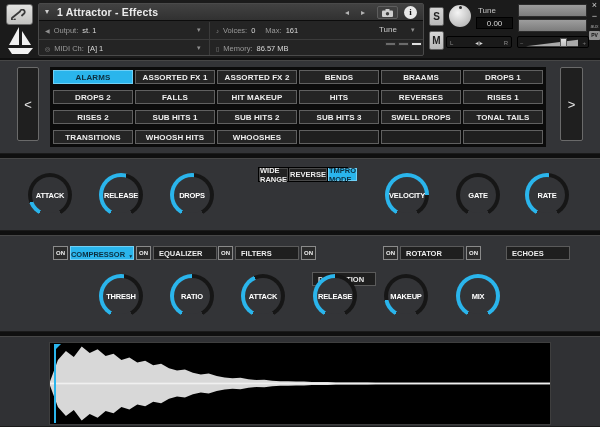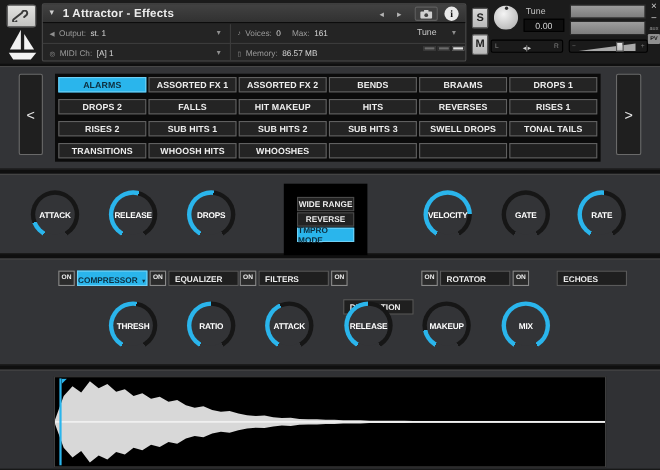--- a/index.html
+++ b/index.html
@@ -62,21 +62,21 @@
   #preset-grid{position:absolute;left:50px;top:6px;background:#0b0b0b;padding:3px;display:grid;grid-template-columns:repeat(6,80px);grid-auto-rows:14px;column-gap:2px;row-gap:6px;}
   .p-cell{background:#242424;border:1px solid #606060;color:#efefef;font-size:8px;font-weight:bold;display:flex;align-items:center;justify-content:center;letter-spacing:0.1px;white-space:nowrap;}
   .p-cell.active{background:var(--accent);border-color:#6fd0f6;color:#0d2e3e;}
   .p-cell.empty{background:#1f1f1f;}
 
   
   .knob{position:absolute;width:44px;height:44px;border-radius:50%;background:conic-gradient(from 210deg,var(--accent) 0deg var(--v),#161616 var(--v) 300deg,transparent 300deg 360deg);}
   .knob::after{content:"";position:absolute;inset:4px;border-radius:50%;background:#333437;}
   .klabel{position:absolute;inset:0;display:flex;align-items:center;justify-content:center;z-index:1;color:#fff;font-size:7.5px;font-weight:bold;letter-spacing:-0.2px;}
 
-  #mode-stack{position:absolute;left:258px;top:8px;width:76px;background:#000;padding:12px;display:flex;flex-direction:column;gap:1px;}
+  #mode-stack{position:absolute;left:258px;top:8px;width:90px;background:#000;padding:1px;display:flex;flex-direction:row;gap:1px;}
   .mode{height:13px;display:flex;align-items:center;justify-content:center;background:#222;border:1px solid #4a4a4a;color:#ececec;font-size:7.5px;font-weight:bold;}
   .mode.active{background:var(--accent);border-color:#6fd0f6;color:#0d2e3e;}
 
   
   #fx-row{position:absolute;left:0;top:10px;right:0;height:14px;}
   .fx-on{position:absolute;width:15px;height:14px;background:#2b2b2b;border:1px solid #8a8a8a;color:#f0f0f0;font-size:6px;font-weight:bold;display:flex;align-items:center;justify-content:center;}
   .fx-name{position:absolute;width:64px;height:14px;background:#1f1f1f;border:1px solid #5a5a5a;color:#ededed;font-size:7.5px;font-weight:bold;display:flex;align-items:center;padding-left:5px;white-space:nowrap;}
   .fx-name.active{background:var(--accent);border-color:#6fd0f6;color:#0d2e3e;justify-content:center;padding-left:0;}
   .fx-caret{font-size:5px;margin-left:3px;}
 

